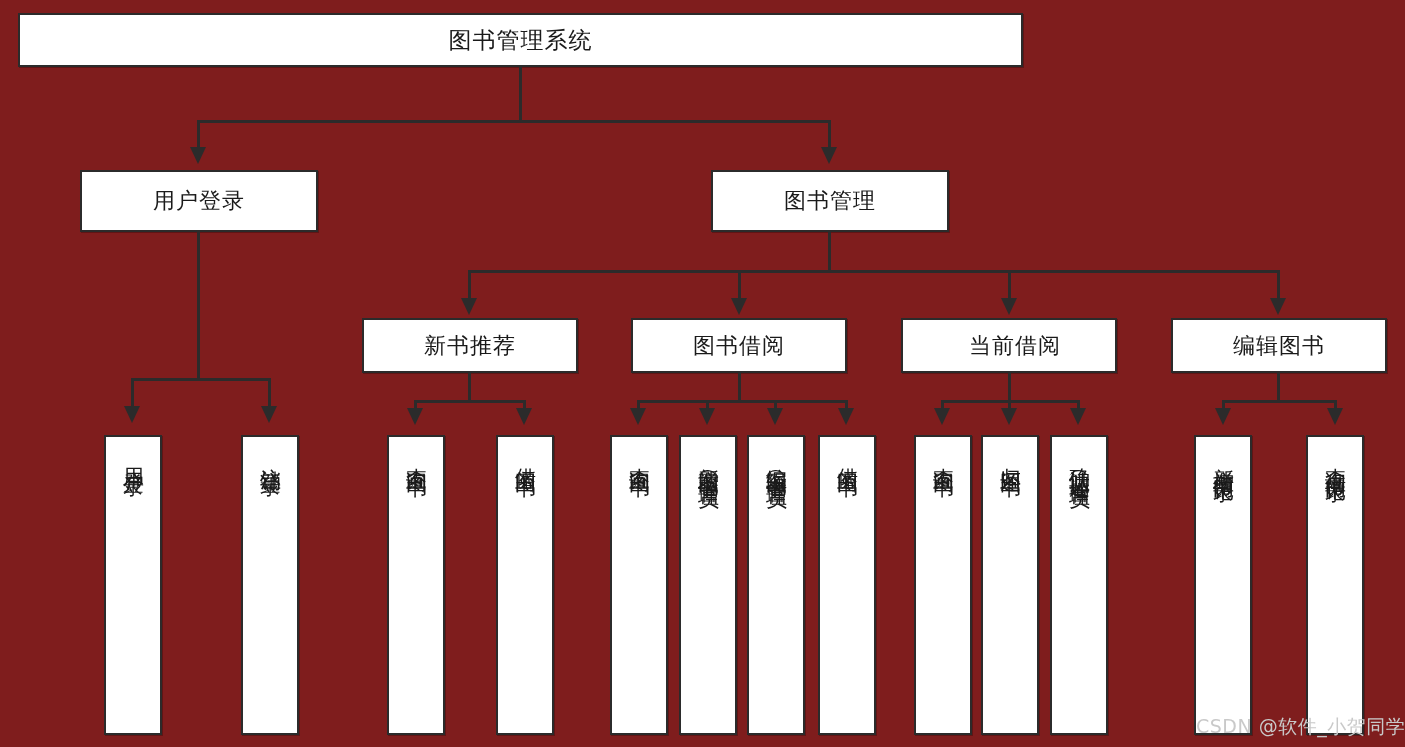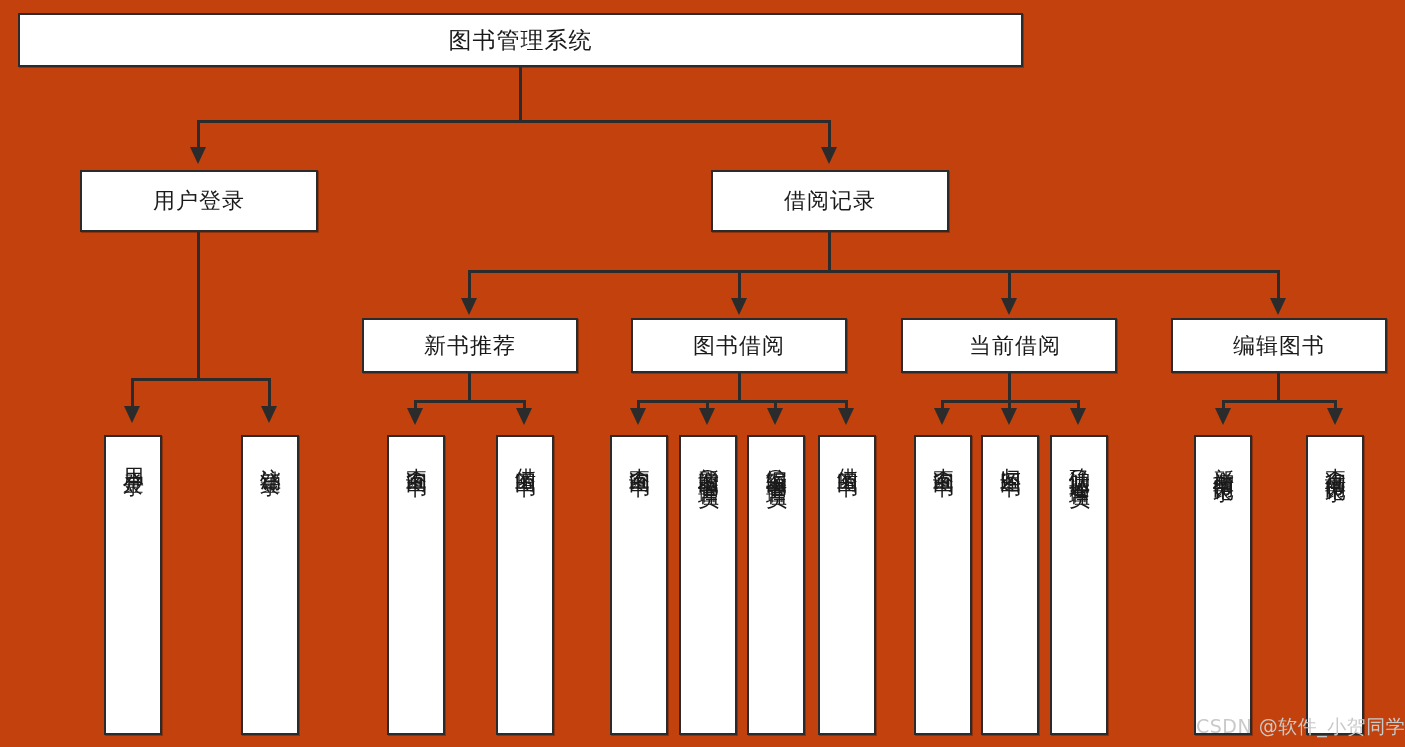--- a/index.html
+++ b/index.html
@@ -7,21 +7,21 @@
     padding: 0;
     background: #ffffff;
   }
   body {
     font-family: "DejaVu Sans", "Liberation Sans", sans-serif;
   }
   #canvas {
     position: relative;
     width: 1405px;
     height: 747px;
-    background: #c2410c;
+    background: #7f1d1d;
     overflow: hidden;
   }
   .node {
     position: absolute;
     box-sizing: border-box;
     border: 2px solid #2b2b2b;
     background: #ffffff;
     display: flex;
     align-items: center;
     justify-content: center;
@@ -88,21 +88,21 @@
   <div class="arrow" style="left:190px; top:147px;"></div>
 
   <div class="edge v" style="left:828px; top:120px; width:3px; height:29px;"></div>
   <div class="arrow" style="left:821px; top:147px;"></div>
 
   <div class="node" style="left:80px; top:170px; width:238px; height:62px;">
     <span class="label">用户登录</span>
   </div>
 
   <div class="node" style="left:711px; top:170px; width:238px; height:62px;">
-    <span class="label">借阅记录</span>
+    <span class="label">图书管理</span>
   </div>
 
   <div class="edge v" style="left:197px; top:232px; width:3px; height:147px;"></div>
   <div class="edge h" style="left:131px; top:378px; width:140px; height:3px;"></div>
   <div class="edge v" style="left:131px; top:378px; width:3px; height:30px;"></div>
   <div class="arrow" style="left:124px; top:406px;"></div>
   <div class="edge v" style="left:268px; top:378px; width:3px; height:30px;"></div>
   <div class="arrow" style="left:261px; top:406px;"></div>
 
   <div class="node vertical" style="left:104px; top:435px; width:58px; height:300px;">

